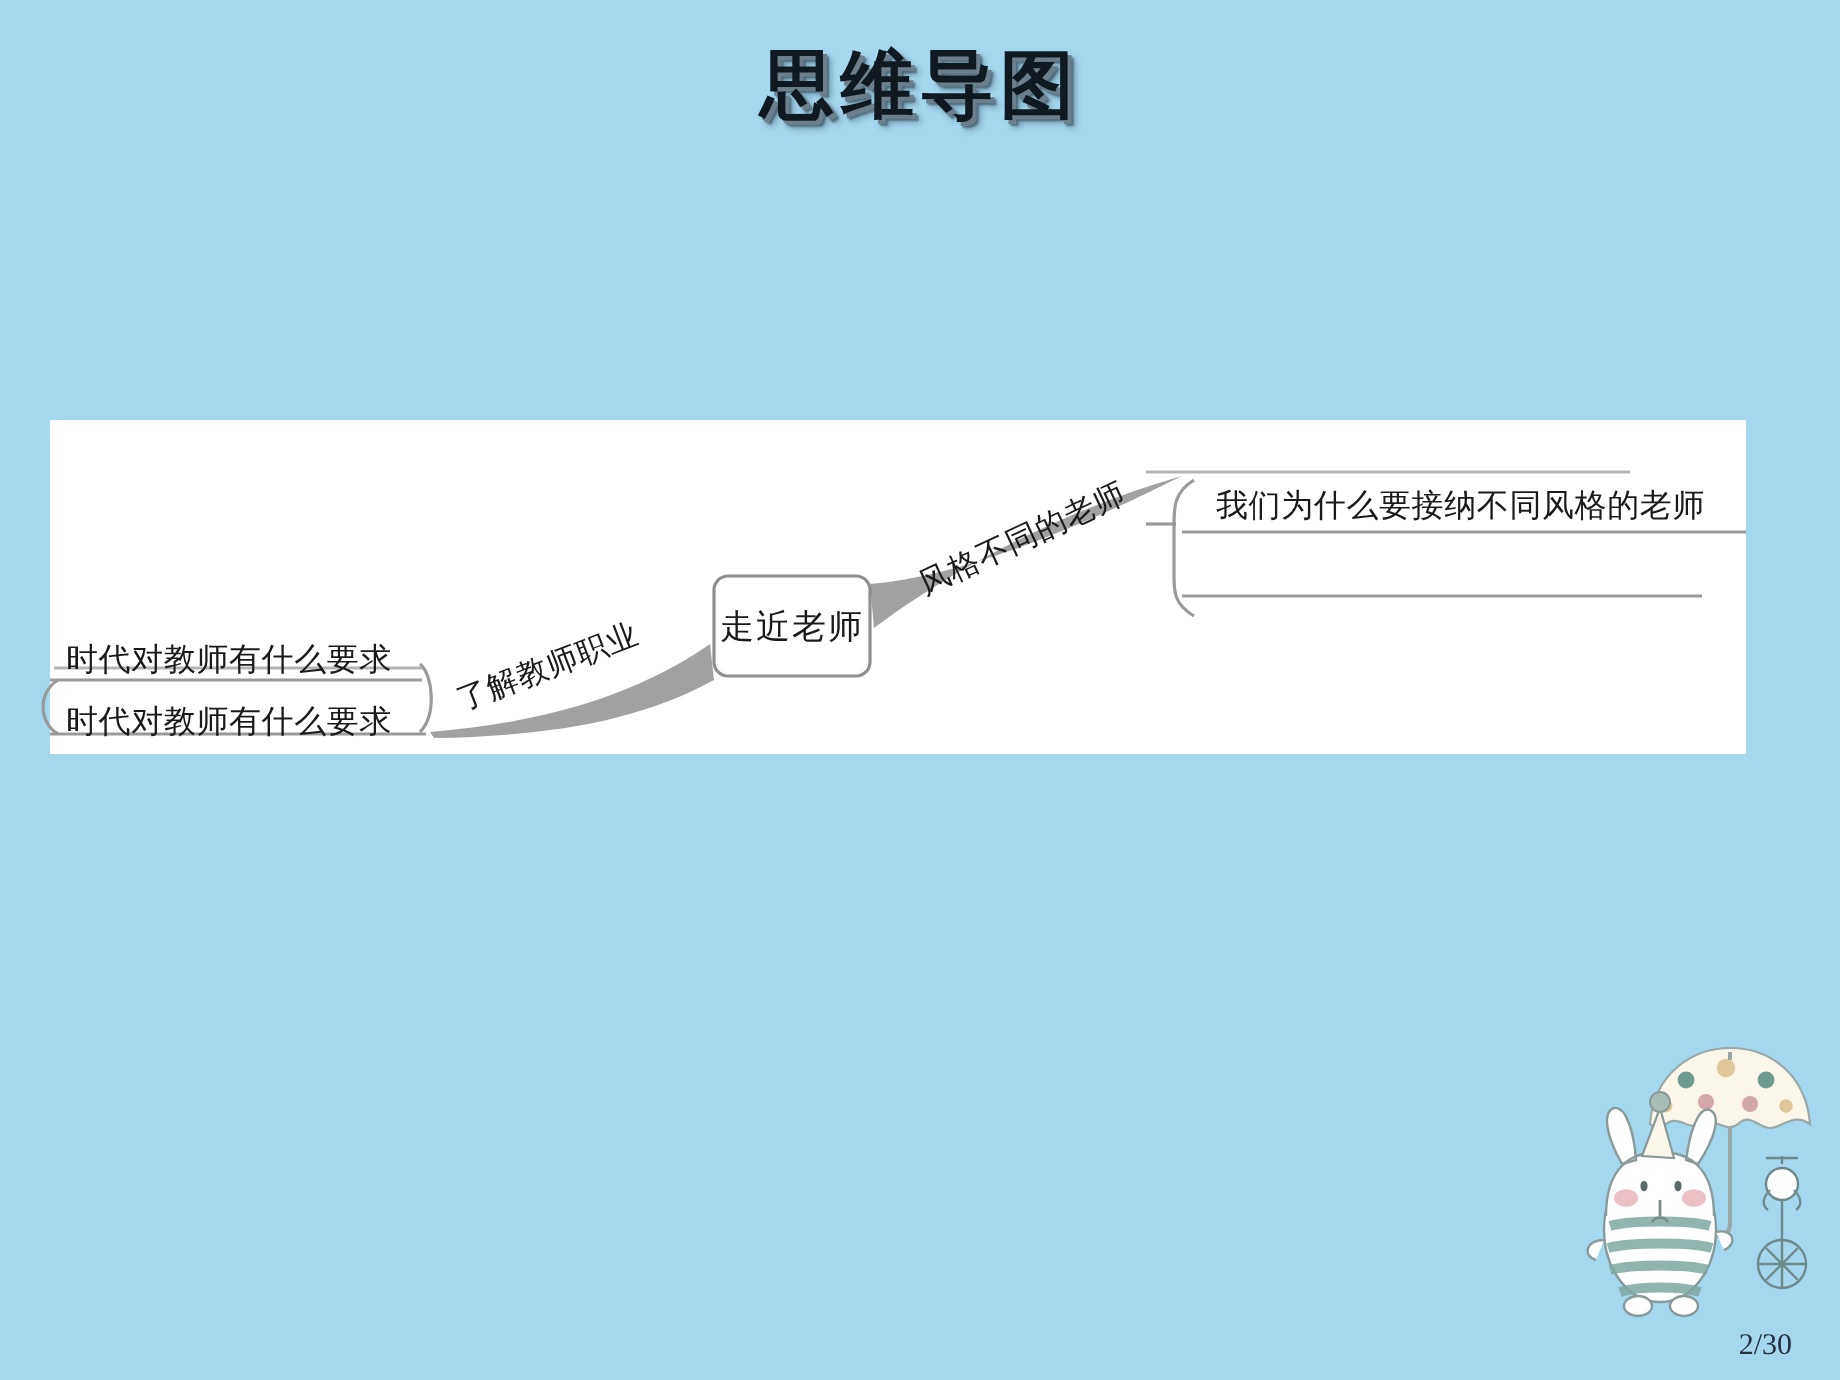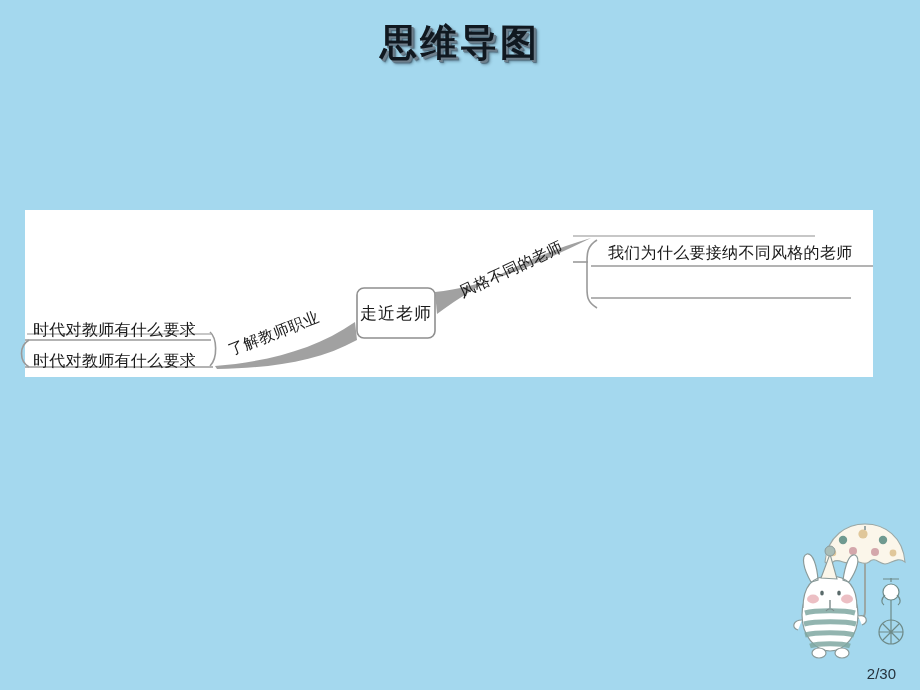--- a/index.html
+++ b/index.html
@@ -81,21 +81,21 @@
   #leaf-r-0 { left:546px; top:2px;   }
   #leaf-r-1 { left:583px; top:33px;  }
   #leaf-r-2 { left:561px; top:64px;  }
 
   
   #page-number {
     position:absolute;
     right:24px; bottom:8px;
     font-size:15px;
     color:#26323c;
-    font-family:Liberation Sans, sans-serif;
+    font-family:Liberation Serif, serif;
     z-index:8;
   }
 
   
   #decoration {
     position:absolute;
     right:10px; bottom:20px;
     width:125px; height:150px;
     z-index:5;
   }

